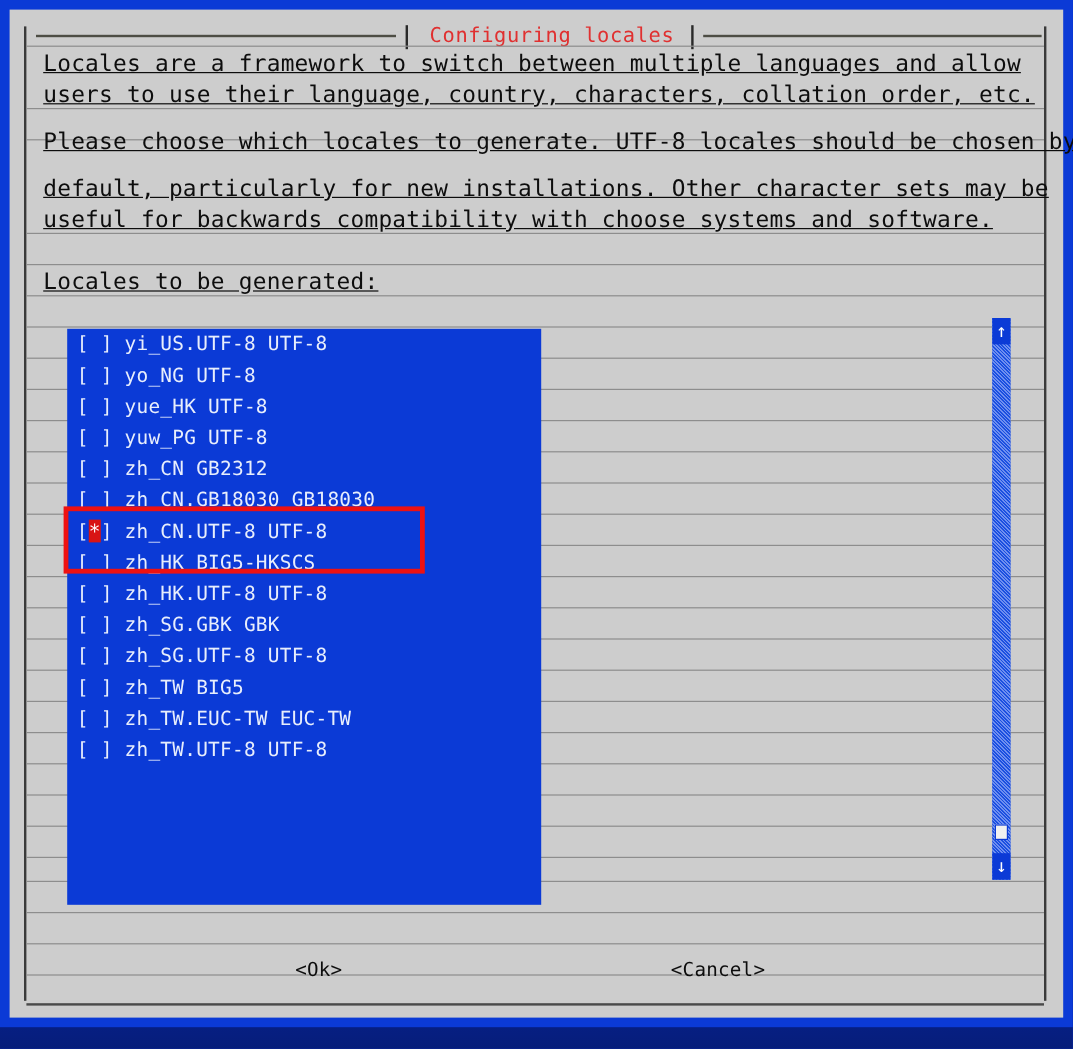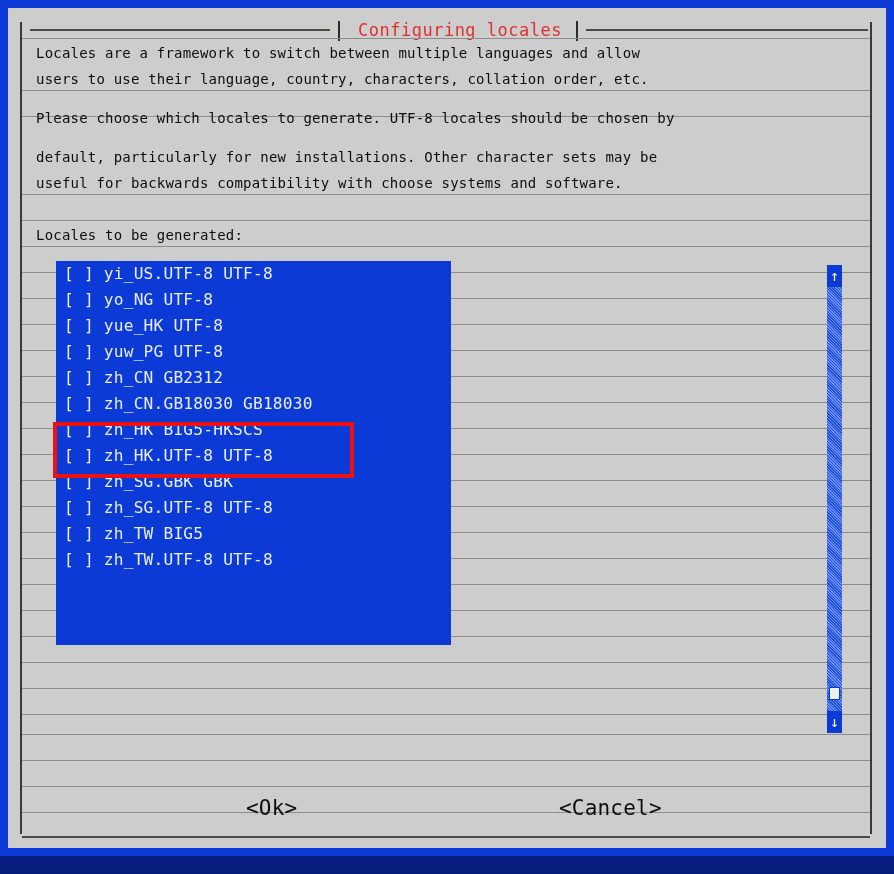--- a/index.html
+++ b/index.html
@@ -100,34 +100,35 @@
     font-size: 17px;
     letter-spacing: 0.5px;
     line-height: 22px;
     white-space: pre;
   }
 
   
   .body-line {
     position: absolute;
     left: 28px;
-    font-size: 14px;
+    font-size: 19px;
     line-height: 26px;
     color: #0d0d0d;
     white-space: pre;
     letter-spacing: 0.2px;
+    text-decoration: underline;
   }
 
   
   #list-panel {
     position: absolute;
     left: 56px;
-    top: 261px;
+    top: 274px;
     width: 395px;
-    height: 384px;
+    height: 480px;
     background: #0b3ad6;
   }
   .list-row {
     position: relative;
     height: 26px;
     line-height: 26px;
     font-size: 16.2px;
     color: #e8eefc;
     white-space: pre;
     padding-left: 8px;
@@ -185,21 +186,21 @@
     height: 56px;
     border: 4px solid #ee1111;
     box-sizing: border-box;
     pointer-events: none;
   }
 
   
   .dlg-button {
     position: absolute;
     top: 788px;
-    font-size: 21px;
+    font-size: 16px;
     line-height: 24px;
     color: #0d0d0d;
     white-space: pre;
     letter-spacing: 0.2px;
   }
   #btn-ok { left: 238px; }
   #btn-cancel { left: 551px; }
 
   
   #bottom-rule-a {
@@ -271,25 +272,27 @@
     <div id="bottom-rule-a"></div>
   </div>
 
   <div id="list-panel">
       <div class="list-row"><span>[ ]</span><span> yi_US.UTF-8 UTF-8</span></div>
       <div class="list-row"><span>[ ]</span><span> yo_NG UTF-8</span></div>
       <div class="list-row"><span>[ ]</span><span> yue_HK UTF-8</span></div>
       <div class="list-row"><span>[ ]</span><span> yuw_PG UTF-8</span></div>
       <div class="list-row"><span>[ ]</span><span> zh_CN GB2312</span></div>
       <div class="list-row"><span>[ ]</span><span> zh_CN.GB18030 GB18030</span></div>
+      <div class="list-row"><span>[<span class="cursor-mark">*</span>]</span><span> zh_CN.UTF-8 UTF-8</span></div>
       <div class="list-row"><span>[ ]</span><span> zh_HK BIG5-HKSCS</span></div>
       <div class="list-row"><span>[ ]</span><span> zh_HK.UTF-8 UTF-8</span></div>
       <div class="list-row"><span>[ ]</span><span> zh_SG.GBK GBK</span></div>
       <div class="list-row"><span>[ ]</span><span> zh_SG.UTF-8 UTF-8</span></div>
       <div class="list-row"><span>[ ]</span><span> zh_TW BIG5</span></div>
+      <div class="list-row"><span>[ ]</span><span> zh_TW.EUC-TW EUC-TW</span></div>
       <div class="list-row"><span>[ ]</span><span> zh_TW.UTF-8 UTF-8</span></div>
     </div>
 
   <div id="scrollbar">
     <div id="scroll-up-arrow">↑</div>
     <div id="scroll-thumb"></div>
     <div id="scroll-down-arrow">↓</div>
   </div>
 
   <div id="annotation-box"></div>

